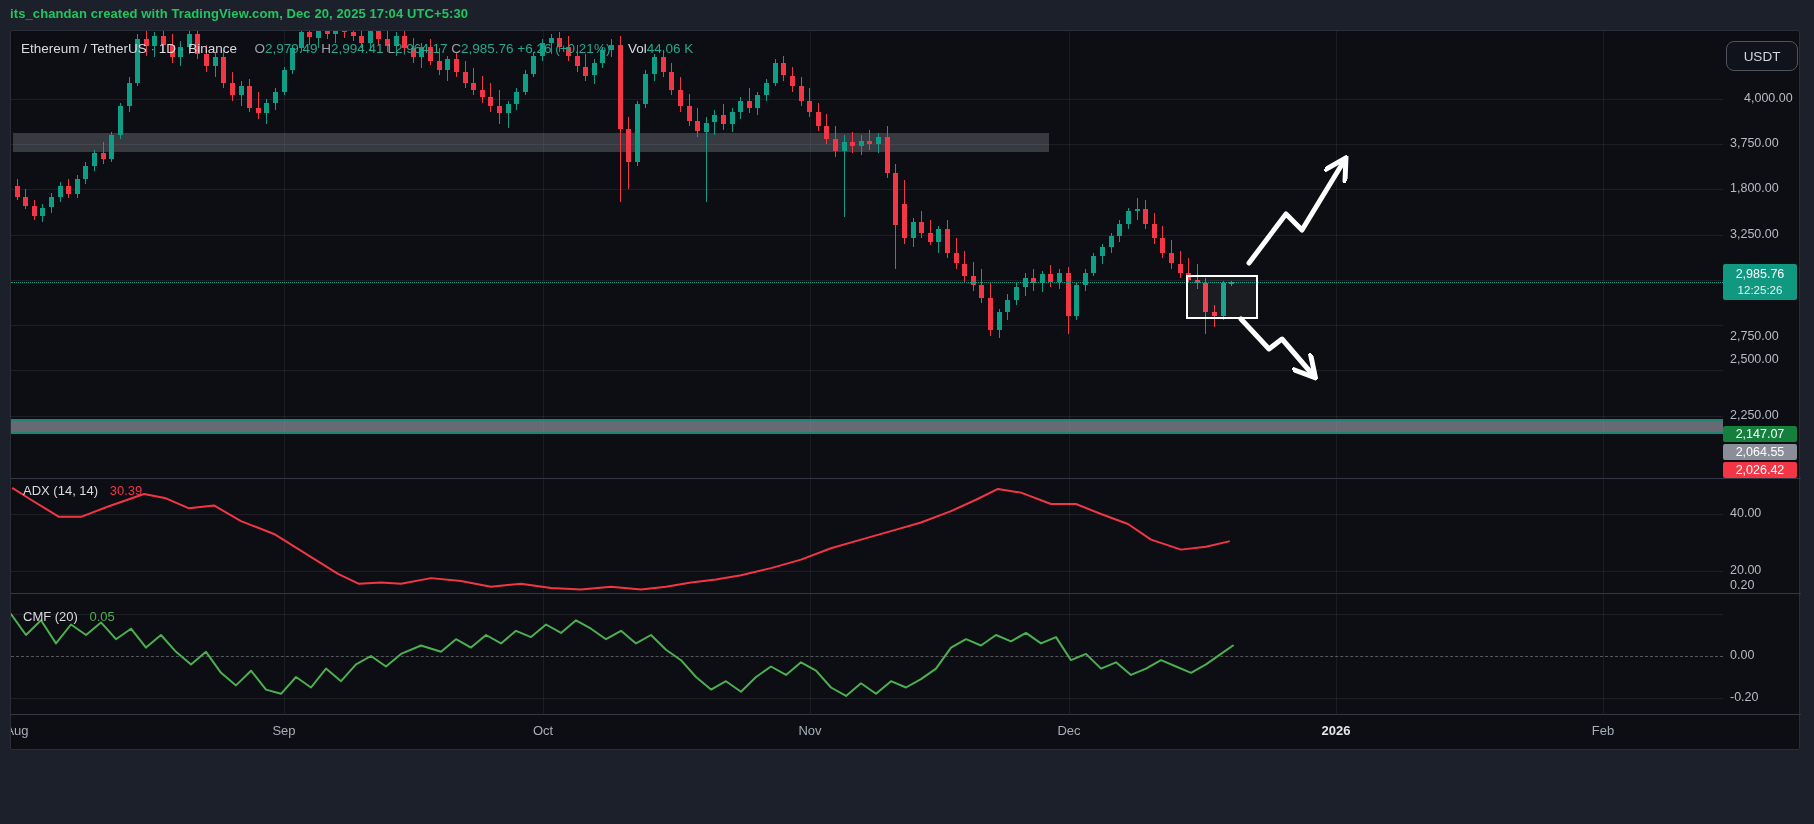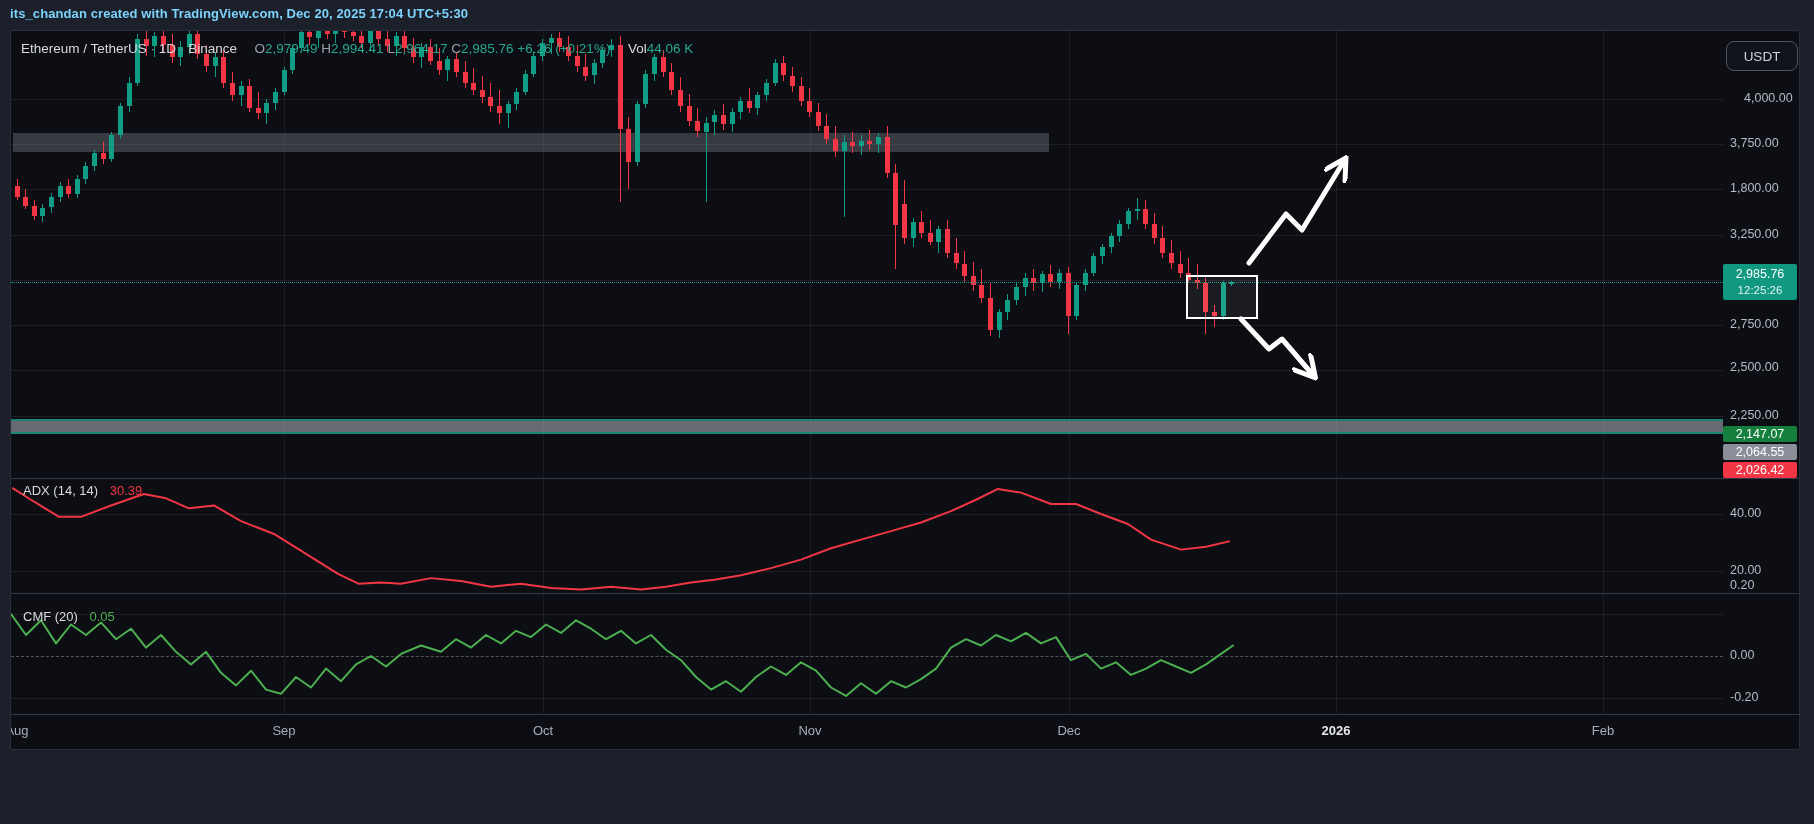--- a/index.html
+++ b/index.html
@@ -1,18 +1,18 @@
 <!DOCTYPE html>
 <html><head>
 <meta charset="utf-8">
 <style>
   html,body{margin:0;padding:0;background:#1b202b;width:1814px;height:824px;overflow:hidden;
     font-family:"Liberation Sans",sans-serif;-webkit-font-smoothing:antialiased;}
   #stage{position:relative;width:1814px;height:824px;background:#1b202b;}
-  .titlebar{position:absolute;left:10px;top:6px;font-size:13px;font-weight:700;color:#7dd3fc;letter-spacing:.1px;}
+  .titlebar{position:absolute;left:10px;top:6px;font-size:13px;font-weight:700;color:#22c55e;letter-spacing:.1px;}
   #frame{position:absolute;left:10px;top:30px;width:1790px;height:720px;background:#0c0e14;
     border:1px solid #2a2e39;box-sizing:border-box;border-radius:2px;}
   .pane{position:absolute;left:0;overflow:hidden;width:1712px;}
   #main-pane{top:0;height:447px;}
   #adx-pane{top:447px;height:115px;}
   #cmf-pane{top:562px;height:121px;}
   .sep{position:absolute;left:0;width:1790px;height:1px;background:#343845;z-index:7;}
   .hgrid{position:absolute;left:0;width:1712px;height:1px;background:rgba(255,255,255,0.07);}
   .vgrid{position:absolute;top:0;width:1px;height:683px;background:rgba(255,255,255,0.06);z-index:0;}
   .zone{position:absolute;z-index:2;}
@@ -372,22 +372,22 @@
 
     <div class="sep" style="top:447px"></div>
     <div class="sep" style="top:562px"></div>
     <div class="sep" style="top:683px"></div>
 
     <div class="axis-col">
         <div class="tick" style="top: 60px; margin-left: 14px;">4,000.00</div>
         <div class="tick" style="top: 105.2px;">3,750.00</div>
         <div class="tick" style="top: 150.4px;">1,800.00</div>
         <div class="tick" style="top: 195.6px;">3,250.00</div>
-        <div class="tick" style="top: 286px;">2,750.00</div>
-        <div class="tick" style="top: 329px; text-align: center;">2,500.00</div>
+        <div class="tick" style="top: 298px;">2,750.00</div>
+        <div class="tick" style="top: 321px; text-align: center;">2,500.00</div>
         <div class="tick" style="top: 376.5px;">2,250.00</div>
         <div class="tick" style="top: 475px;">40.00</div>
         <div class="tick" style="top: 532px;">20.00</div>
         <div class="tick" style="top: 547px; text-align: right;">0.20</div>
         <div class="tick" style="top: 617px;">0.00</div>
         <div class="tick" style="top: 659px;">-0.20</div>
         <div class="axis-clip">
           <div class="badge" id="cur-badge" style="top: 233.4px; background: rgb(17, 152, 128);">
             <div>2,985.76</div>
             <div class="cd">12:25:26</div>

